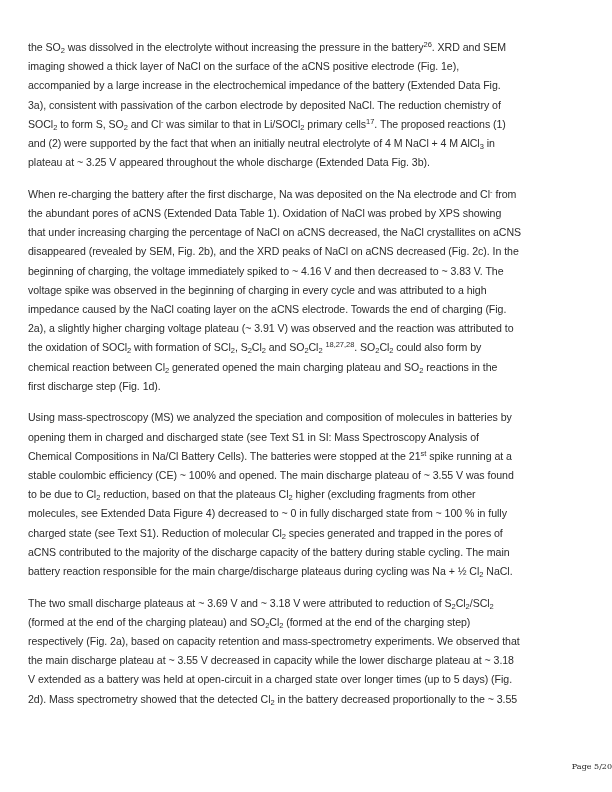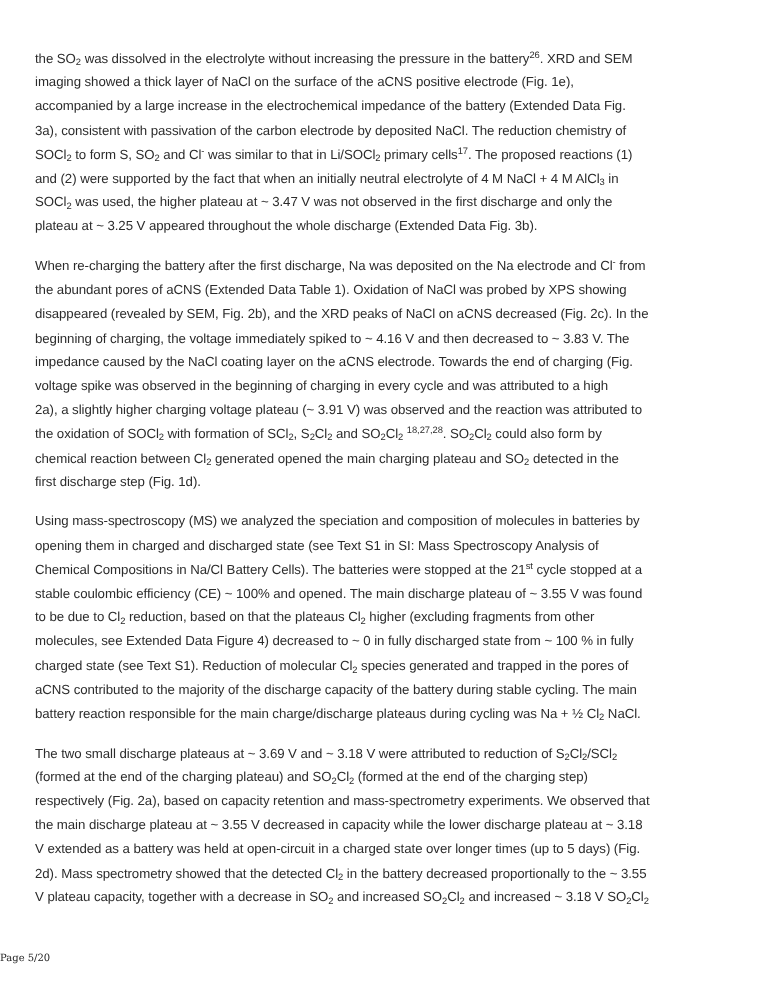--- a/index.html
+++ b/index.html
@@ -8,66 +8,65 @@
   .body-text {
     position: absolute; left: 28px; top: 38px; width: 560px;
     font-family: "Liberation Sans", sans-serif;
     font-size: 10.6px; color: #2b2b2b;
   }
   .para { margin: 0 0 12.5px 0; }
   .line { height: 19.2px; line-height: 19.2px; white-space: nowrap; letter-spacing: -0.05px; }
   .line sub { font-size: 7.5px; vertical-align: -2px; line-height: 0; }
   .line sup { font-size: 7.5px; vertical-align: 4px; line-height: 0; }
   .footer {
-    position: absolute; left: 0; width: 612px; top: 762px; text-align: left;
+    position: absolute; left: 0; width: 612px; top: 762px; text-align: right;
     font-family: "DejaVu Serif", serif; font-size: 8px; color: #222;
   }
 </style>
 </head>
 <body>
 
 <div class="page">
   <div class="body-text" id="body-text">
       <div class="para">
         <div class="line"><span>the SO</span><sub>2</sub><span> was dissolved in the electrolyte without increasing the pressure in the battery</span><sup>26</sup><span>. XRD and SEM</span></div>
         <div class="line"><span>imaging showed a thick layer of NaCl on the surface of the aCNS positive electrode (Fig. 1e),</span></div>
         <div class="line"><span>accompanied by a large increase in the electrochemical impedance of the battery (Extended Data Fig.</span></div>
         <div class="line"><span>3a), consistent with passivation of the carbon electrode by deposited NaCl. The reduction chemistry of</span></div>
         <div class="line"><span>SOCl</span><sub>2</sub><span> to form S, SO</span><sub>2</sub><span> and Cl</span><sup>-</sup><span> was similar to that in Li/SOCl</span><sub>2</sub><span> primary cells</span><sup>17</sup><span>. The proposed reactions (1)</span></div>
         <div class="line"><span>and (2) were supported by the fact that when an initially neutral electrolyte of 4 M NaCl + 4 M AlCl</span><sub>3</sub><span> in</span></div>
-        <div class="line"><span>SOCl</span><sub>2</sub><span> was used, the higher plateau at ~ 3.47 V was not observed in the first discharge and only the</span></div>
         <div class="line"><span>plateau at ~ 3.25 V appeared throughout the whole discharge (Extended Data Fig. 3b).</span></div>
       </div>
       <div class="para">
         <div class="line"><span>When re-charging the battery after the first discharge, Na was deposited on the Na electrode and Cl</span><sup>-</sup><span> from</span></div>
         <div class="line"><span>the abundant pores of aCNS (Extended Data Table 1). Oxidation of NaCl was probed by XPS showing</span></div>
+        <div class="line"><span>that under increasing charging the percentage of NaCl on aCNS decreased, the NaCl crystallites on aCNS</span></div>
         <div class="line"><span>disappeared (revealed by SEM, Fig. 2b), and the XRD peaks of NaCl on aCNS decreased (Fig. 2c).  In the</span></div>
         <div class="line"><span>beginning of charging, the voltage immediately spiked to ~ 4.16 V and then decreased to ~ 3.83 V. The</span></div>
+        <div class="line"><span>voltage spike was observed in the beginning of charging in every cycle and was attributed to a high</span></div>
         <div class="line"><span>impedance caused by the NaCl coating layer on the aCNS electrode. Towards the end of charging (Fig.</span></div>
-        <div class="line"><span>voltage spike was observed in the beginning of charging in every cycle and was attributed to a high</span></div>
         <div class="line"><span>2a), a slightly higher charging voltage plateau (~ 3.91 V) was observed and the reaction was attributed to</span></div>
         <div class="line"><span>the oxidation of SOCl</span><sub>2</sub><span> with formation of SCl</span><sub>2</sub><span>, S</span><sub>2</sub><span>Cl</span><sub>2</sub><span> and SO</span><sub>2</sub><span>Cl</span><sub>2</sub><span> </span><sup>18,27,28</sup><span>. SO</span><sub>2</sub><span>Cl</span><sub>2</sub><span> could also form by</span></div>
-        <div class="line"><span>chemical reaction between Cl</span><sub>2</sub><span> generated opened the main charging plateau and SO</span><sub>2</sub><span> detected in the</span></div>
+        <div class="line"><span>chemical reaction between Cl</span><sub>2</sub><span> generated opened the main charging plateau and SO</span><sub>2</sub><span> reactions in the</span></div>
         <div class="line"><span>first discharge step (Fig. 1d).</span></div>
       </div>
       <div class="para">
         <div class="line"><span>Using mass-spectroscopy (MS) we analyzed the speciation and composition of molecules in batteries by</span></div>
         <div class="line"><span>opening them in charged and discharged state (see Text S1 in SI: Mass Spectroscopy Analysis of</span></div>
-        <div class="line"><span>Chemical Compositions in Na/Cl Battery Cells). The batteries were stopped at the 21</span><sup>st</sup><span> cycle stopped at a</span></div>
+        <div class="line"><span>Chemical Compositions in Na/Cl Battery Cells). The batteries were stopped at the 21</span><sup>st</sup><span> spike running at a</span></div>
         <div class="line"><span>stable coulombic efficiency (CE) ~ 100% and opened. The main discharge plateau of ~ 3.55 V was found</span></div>
         <div class="line"><span>to be due to Cl</span><sub>2</sub><span> reduction, based on that the plateaus Cl</span><sub>2</sub><span> higher (excluding fragments from other</span></div>
         <div class="line"><span>molecules, see Extended Data Figure 4) decreased to ~ 0 in fully discharged state from ~ 100 % in fully</span></div>
         <div class="line"><span>charged state (see Text S1). Reduction of molecular Cl</span><sub>2</sub><span> species generated and trapped in the pores of</span></div>
         <div class="line"><span>aCNS contributed to the majority of the discharge capacity of the battery during stable cycling. The main</span></div>
         <div class="line"><span>battery reaction responsible for the main charge/discharge plateaus during cycling was Na + ½ Cl</span><sub>2</sub><span>  NaCl.</span></div>
       </div>
       <div class="para">
         <div class="line"><span>The two small discharge plateaus at ~ 3.69 V and ~ 3.18 V were attributed to reduction of S</span><sub>2</sub><span>Cl</span><sub>2</sub><span>/SCl</span><sub>2</sub></div>
         <div class="line"><span>(formed at the end of the charging plateau) and SO</span><sub>2</sub><span>Cl</span><sub>2</sub><span> (formed at the end of the charging step)</span></div>
         <div class="line"><span>respectively (Fig. 2a), based on capacity retention and mass-spectrometry experiments. We observed that</span></div>
         <div class="line"><span>the main discharge plateau at ~ 3.55 V decreased in capacity while the lower discharge plateau at ~ 3.18</span></div>
         <div class="line"><span>V extended as a battery was held at open-circuit in a charged state over longer times (up to 5 days) (Fig.</span></div>
         <div class="line"><span>2d). Mass spectrometry showed that the detected Cl</span><sub>2</sub><span> in the battery decreased proportionally to the ~ 3.55</span></div>
-        <div class="line"><span>V plateau capacity, together with a decrease in SO</span><sub>2</sub><span> and increased SO</span><sub>2</sub><span>Cl</span><sub>2</sub><span> and increased ~ 3.18 V SO</span><sub>2</sub><span>Cl</span><sub>2</sub></div>
       </div>
     </div>
   <div class="footer">Page 5/20</div>
 </div>
 
 </body></html>

